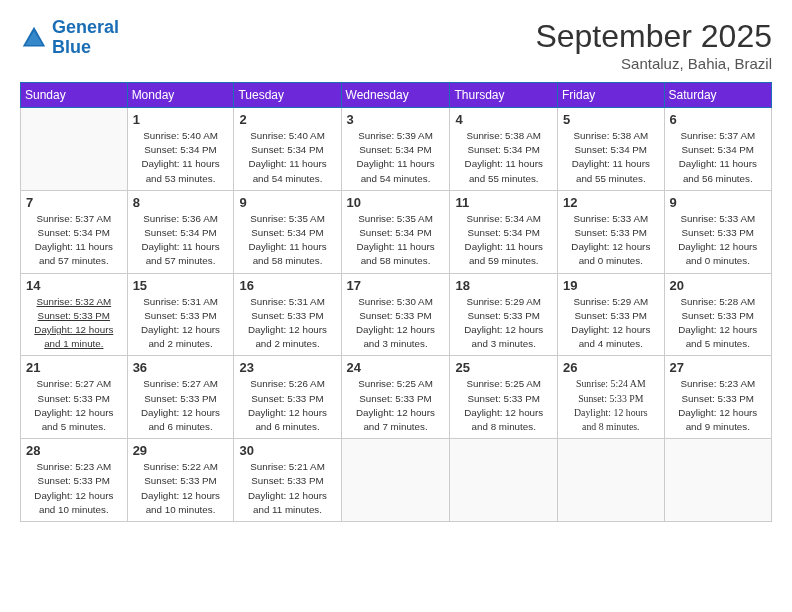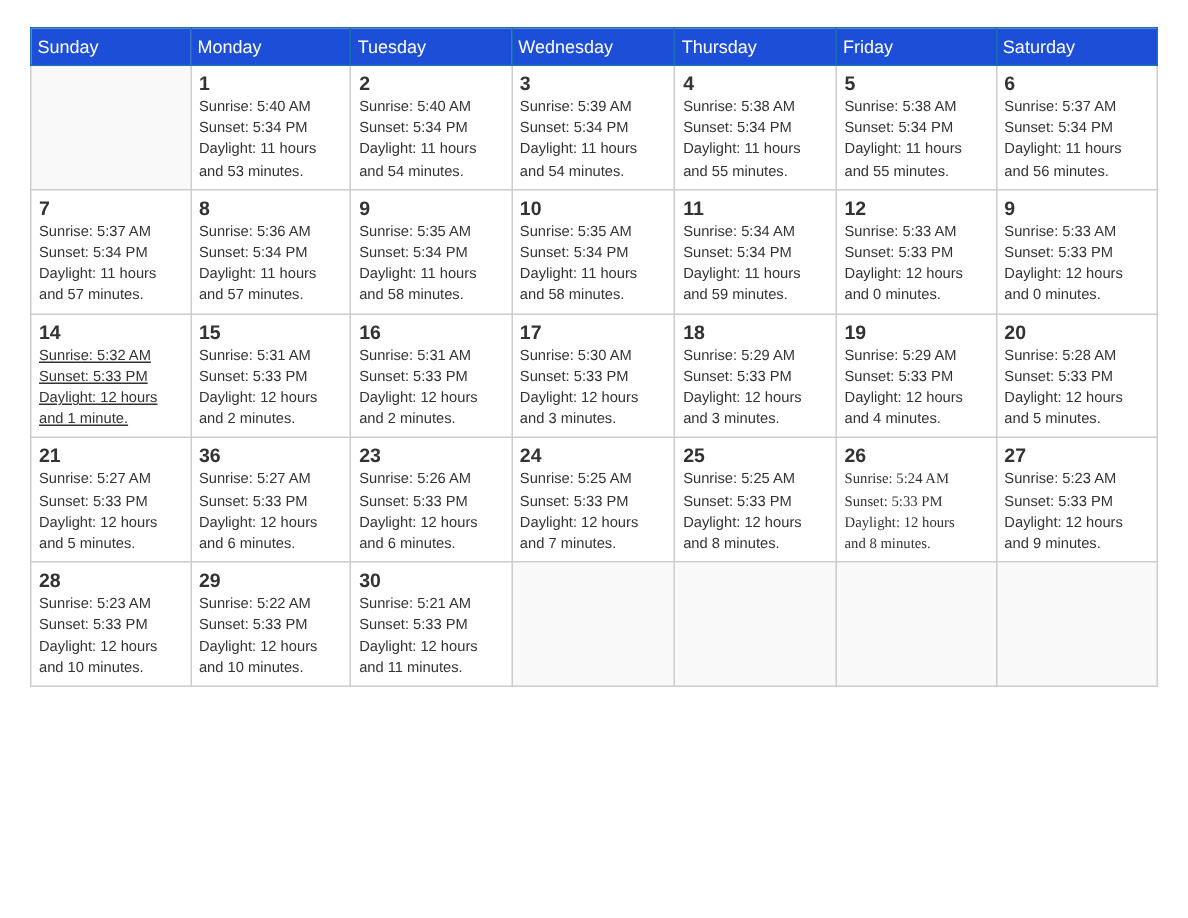--- a/index.html
+++ b/index.html
@@ -51,21 +51,21 @@
     .location {
       font-size: 15px;
       color: #555;
     }
     .calendar {
       width: 100%;
       border-collapse: collapse;
       font-size: 10.5px;
     }
     .calendar th {
-      background: #1d4ed8;
+      background: #6d28d9;
       color: #fff;
       padding: 5px 4px;
       text-align: left;
       font-size: 12px;
       font-weight: normal;
       border: 1px solid #1a6eb5;
     }
     .calendar td {
       border: 1px solid #ccc;
       vertical-align: top;
@@ -77,29 +77,46 @@
     .day-num {
       font-size: 13px;
       font-weight: bold;
       display: block;
       margin-bottom: 2px;
     }
     .day-info {
       font-size: 9.8px;
       line-height: 1.45;
       color: #333;
+      text-align: center;
     }
     .empty {
       background: #f9f9f9;
     }
   </style>
 </head>
 <body>
 
 <div class="page">
+  <div class="header">
+    <div class="logo">
+      <svg class="logo-icon" viewBox="0 0 40 40">
+        <polygon points="20,4 36,32 4,32" fill="#1a6eb5"></polygon>
+        <polygon points="20,10 32,30 8,30" fill="#4fa3e0" opacity="0.5"></polygon>
+      </svg>
+      <div class="logo-text">
+        <div><span>General</span></div>
+        <div><span style="color:#1a6eb5">Blue</span></div>
+      </div>
+    </div>
+    <div class="title-block">
+      <div class="month-title">September 2025</div>
+      <div class="location">Santaluz, Bahia, Brazil</div>
+    </div>
+  </div>
 
   <table class="calendar">
     <thead>
       <tr>
       <th>Sunday</th>
           <th>Monday</th>
           <th>Tuesday</th>
           <th>Wednesday</th>
           <th>Thursday</th>
           <th>Friday</th>

